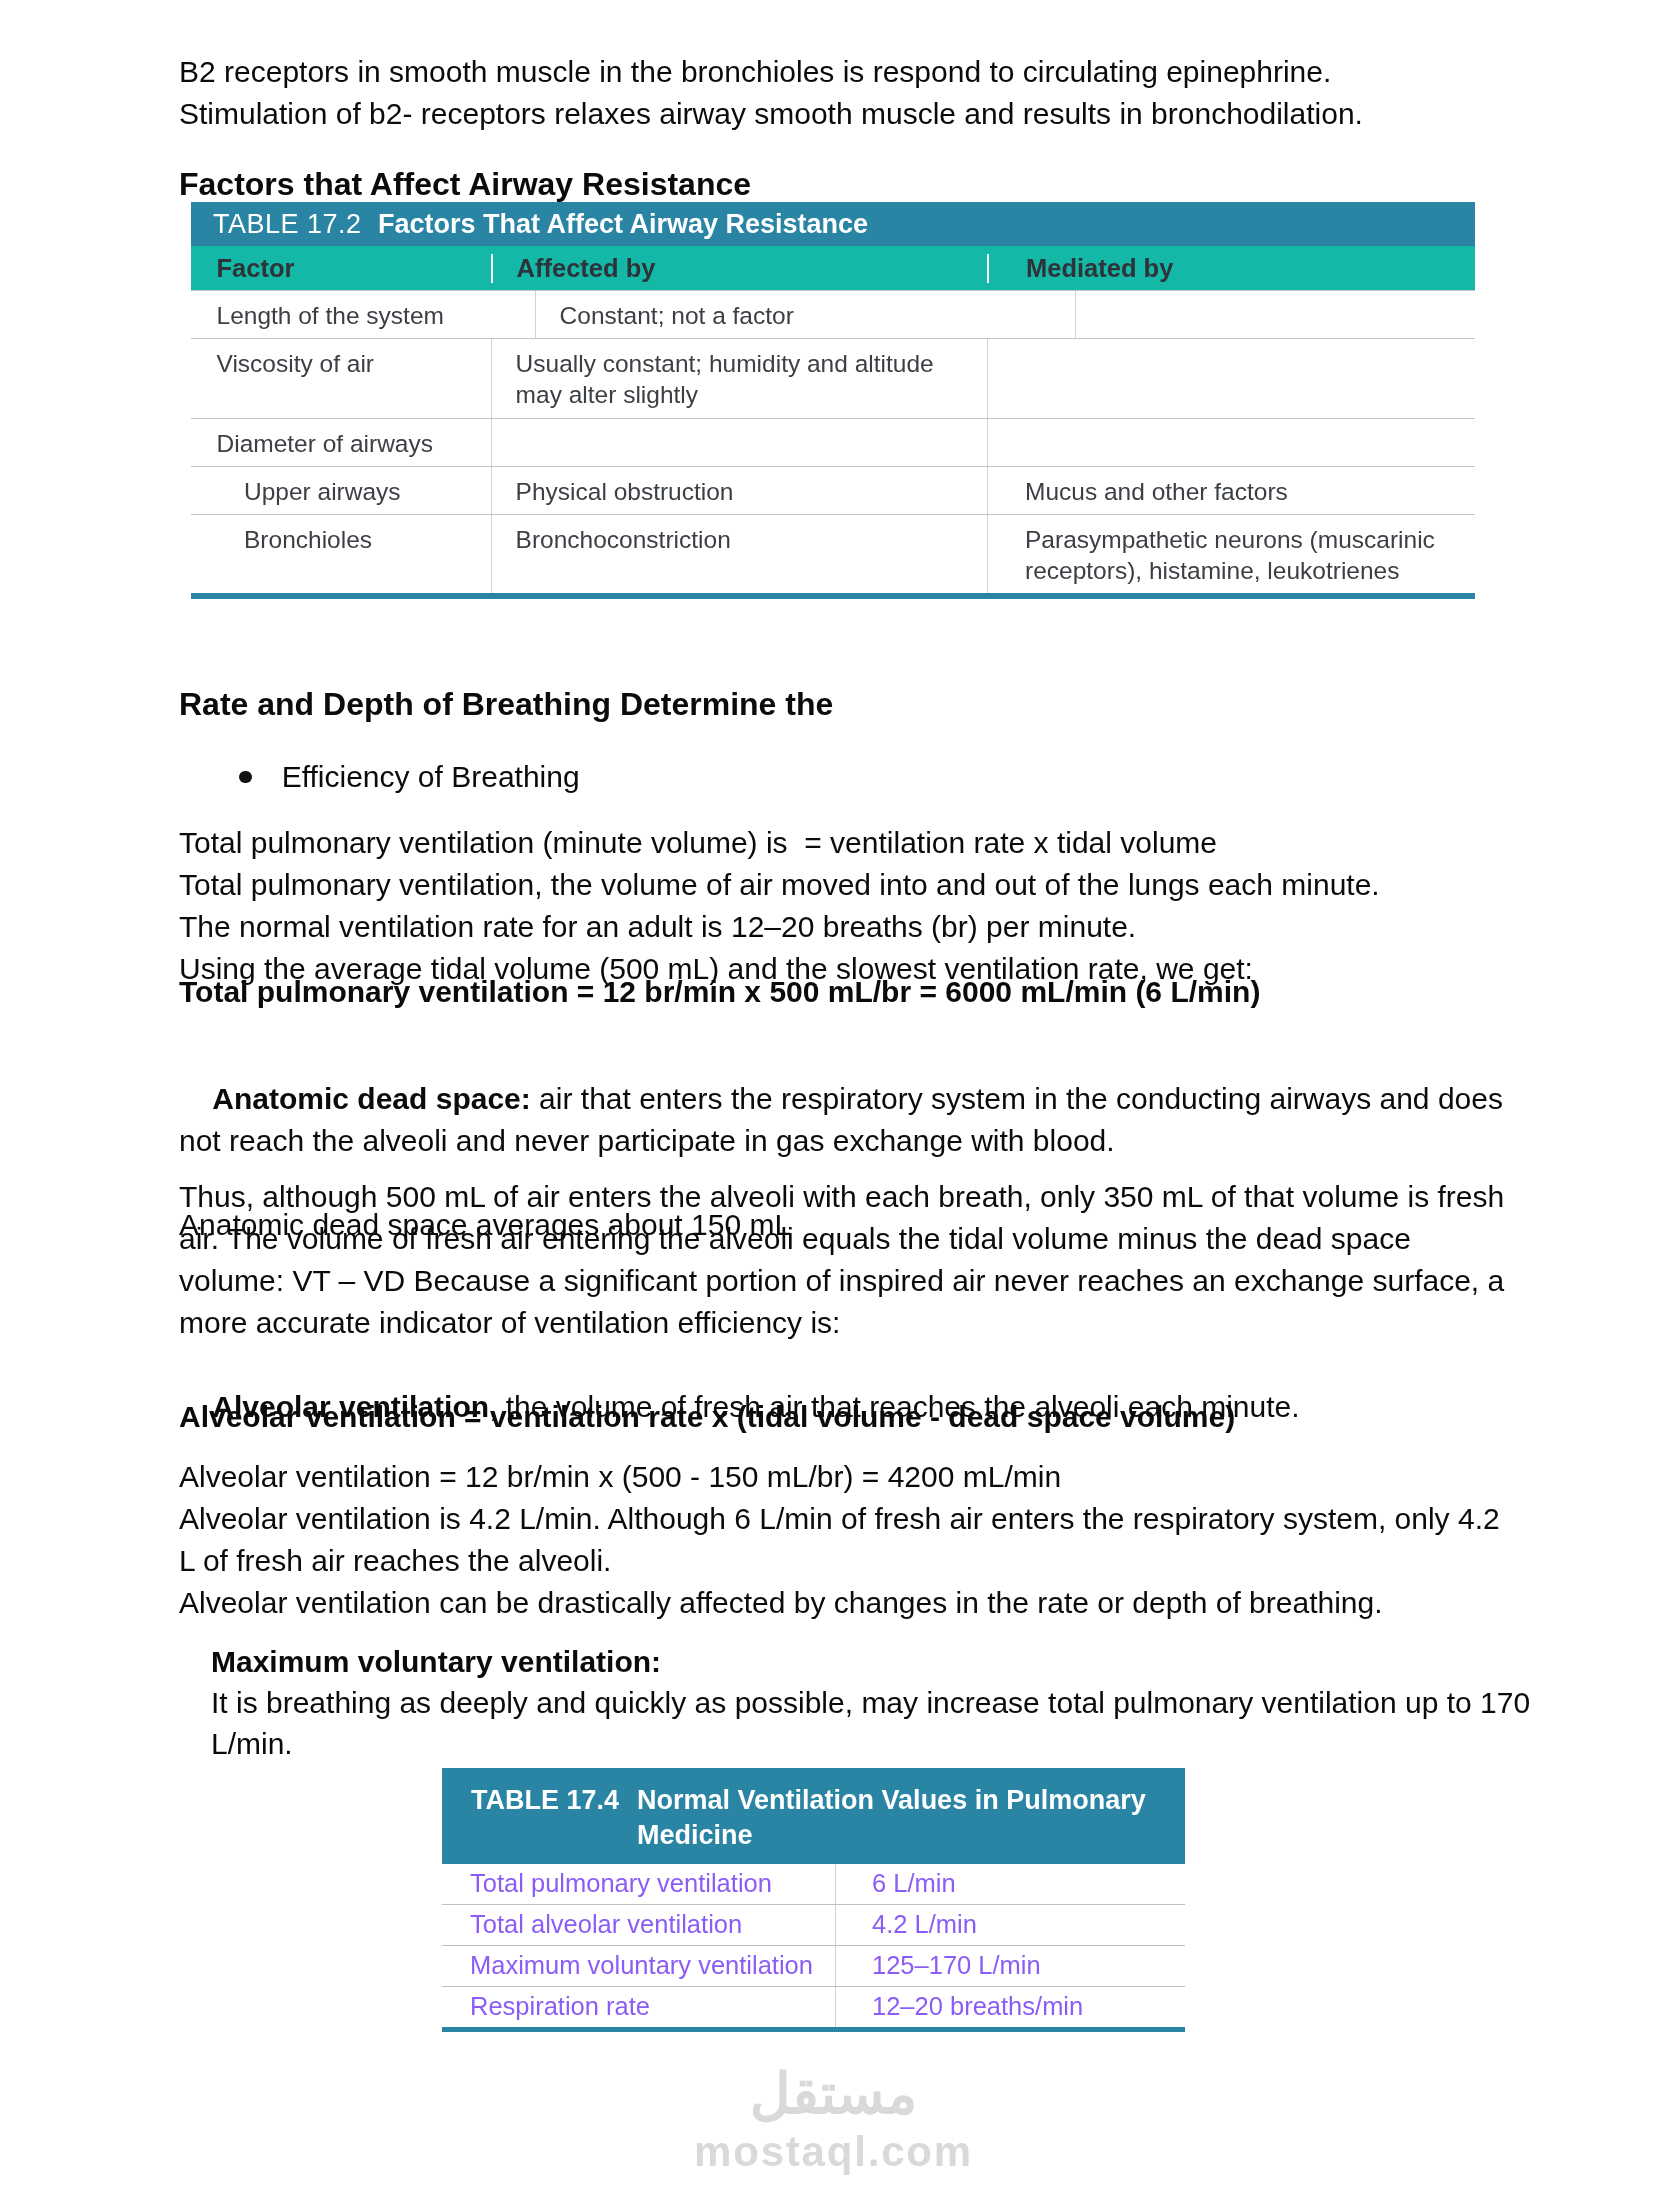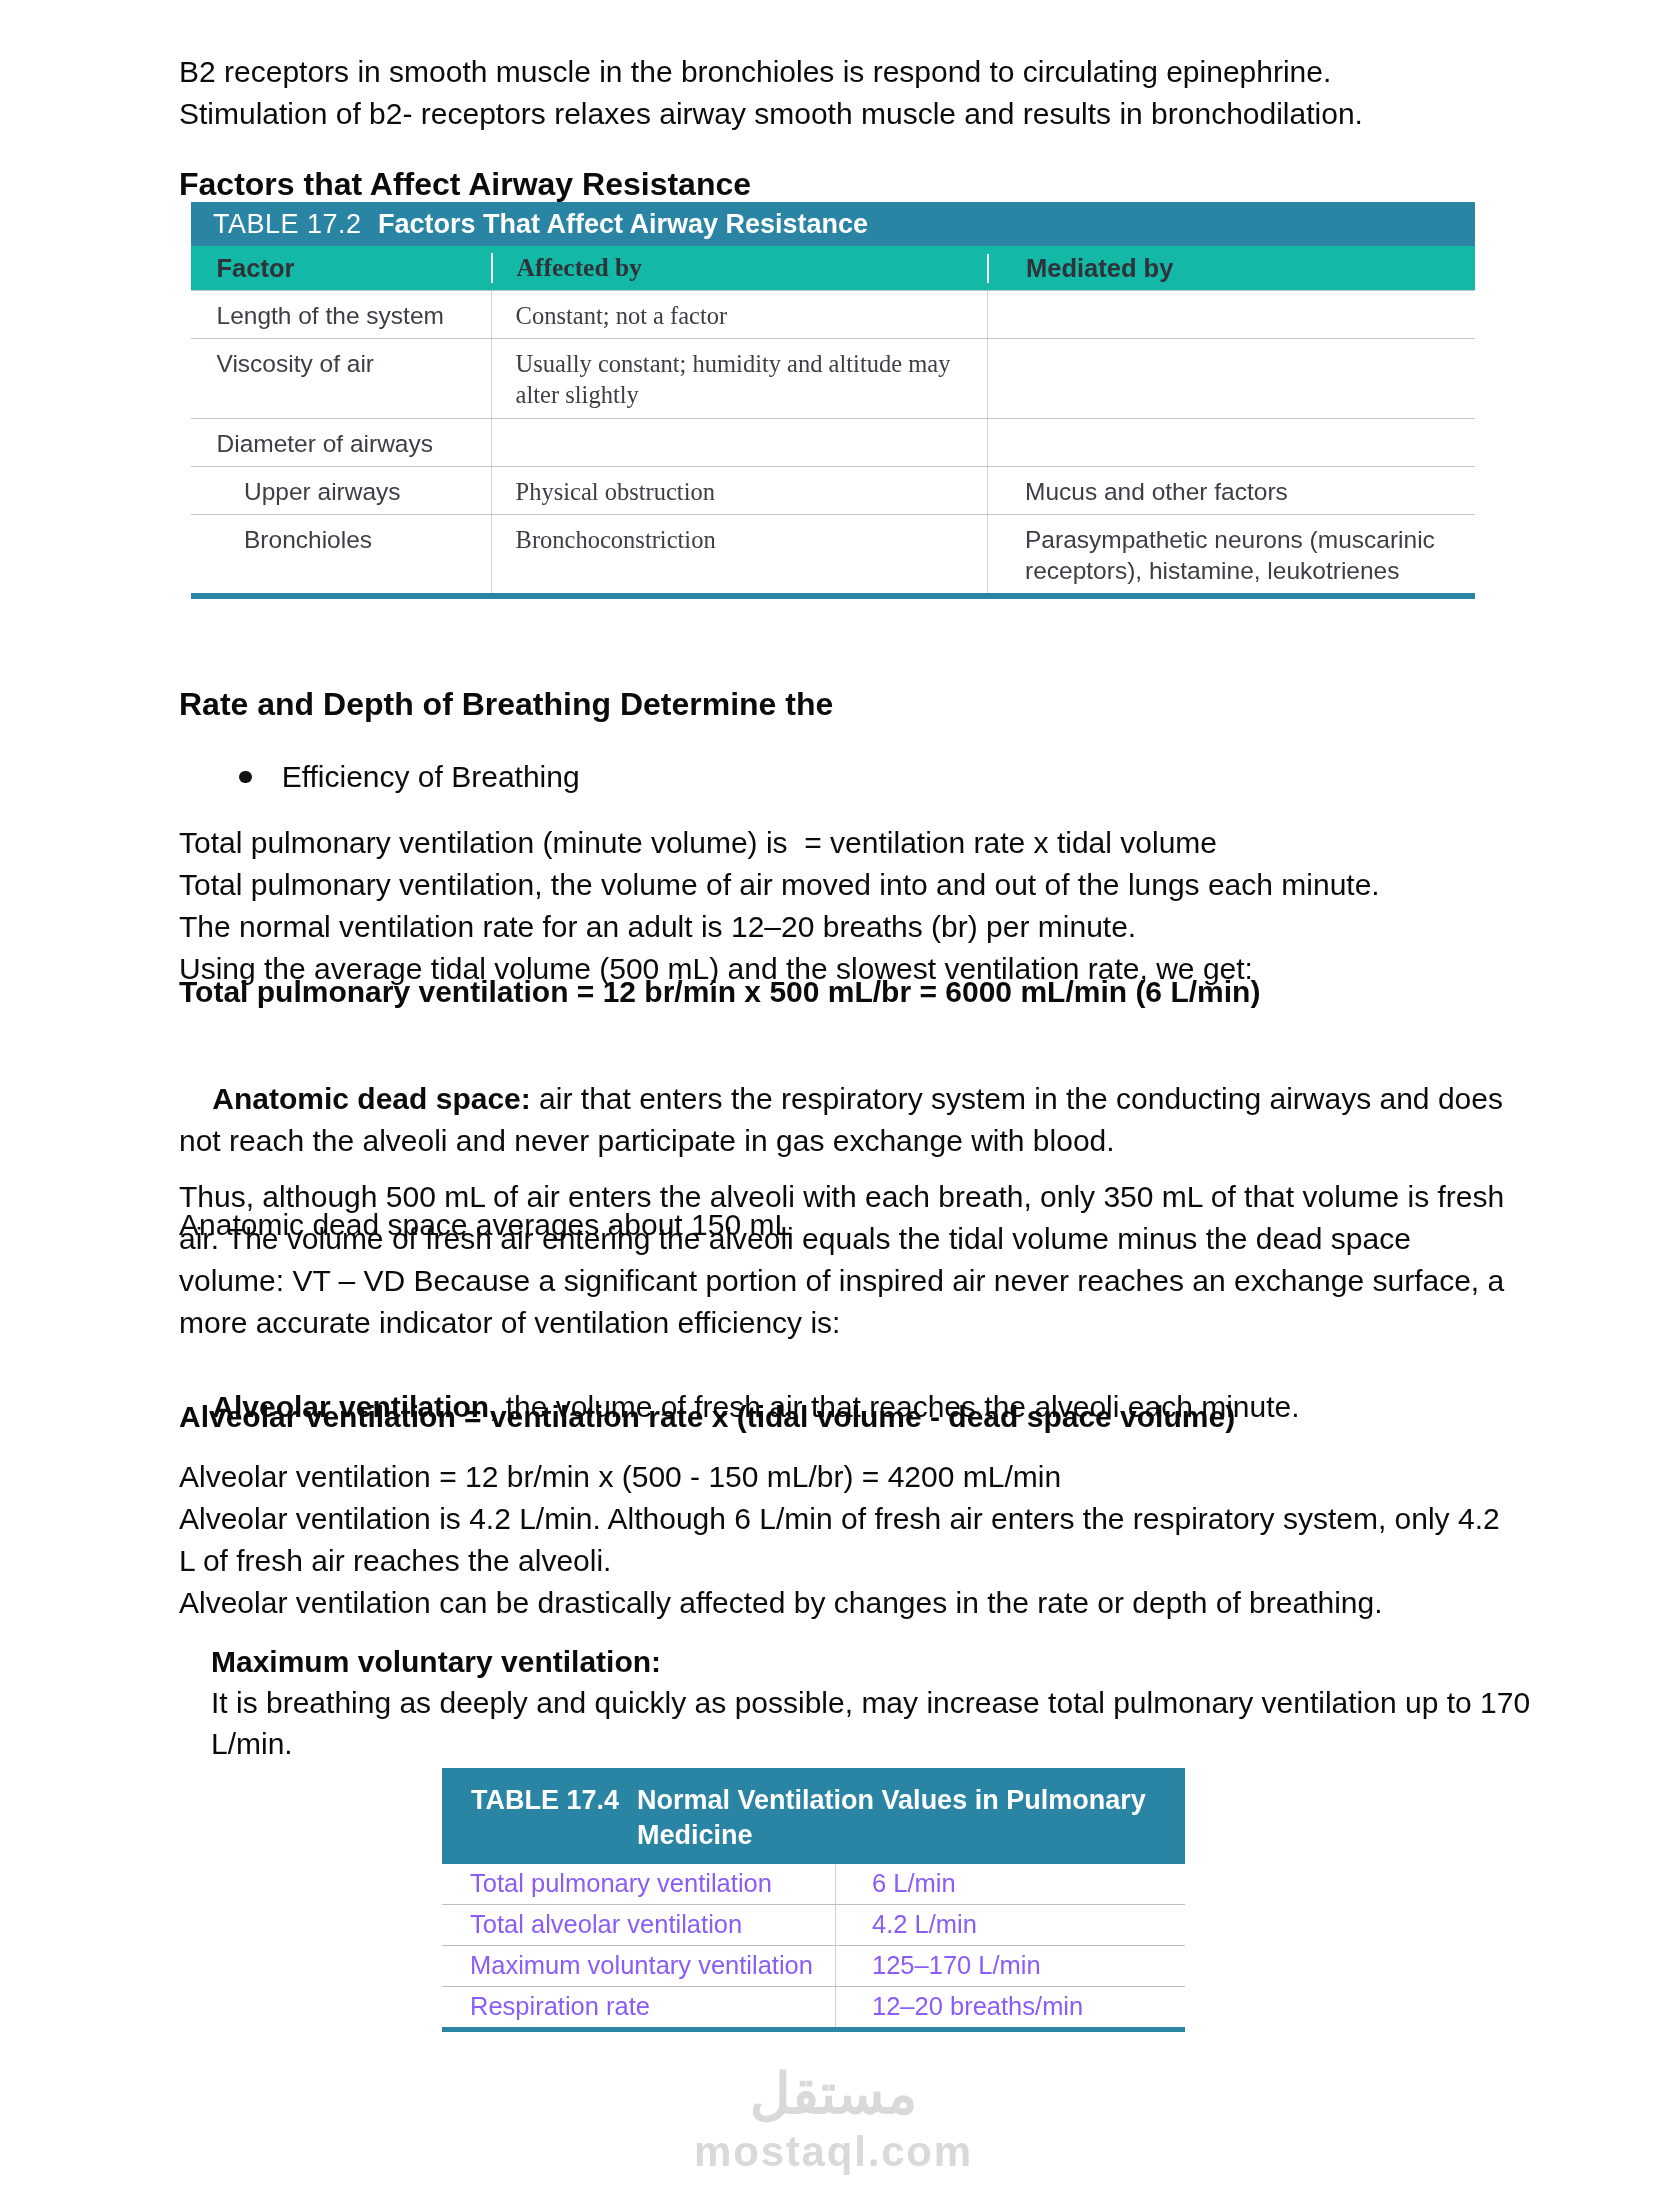--- a/index.html
+++ b/index.html
@@ -19,28 +19,28 @@
   .bullet-row{display:flex;align-items:center;}
   .bullet-dot{width:12.7px;height:12.7px;border-radius:50%;background:#111;margin-left:60px;margin-right:30px;flex:0 0 auto;}
 
   
   .t2{left:191px;top:202px;width:1284px;}
   .t2-titlebar{background:#2a84a4;height:44px;display:flex;align-items:center;padding-left:22px;box-sizing:border-box;color:#fff;}
   .t2-titlebar .lbl{font-size:27px;font-weight:400;margin-right:16.4px;letter-spacing:0.5px;}
   .t2-titlebar .ttl{font-size:27px;font-weight:700;}
   .t2-cols{display:flex;box-sizing:border-box;}
   .t2-c1{width:300px;flex:0 0 auto;box-sizing:border-box;padding-left:25.5px;padding-right:12.7px;}
-  .t2-c2{width:496px;flex:0 0 auto;box-sizing:border-box;padding-left:23.6px;padding-right:22px;font-family:Liberation Serif, serif;}
+  .t2-c2{width:496px;flex:0 0 auto;box-sizing:border-box;padding-left:23.6px;padding-right:22px;}
   .t2-c3{width:487px;flex:0 0 auto;box-sizing:border-box;padding-left:37px;padding-right:18px;}
   .t2-head{background:#14b8a6;height:44px;align-items:center;font-size:25.5px;font-weight:bold;color:#2e3339;}
   .t2-head .t2-c2,.t2-head .t2-c3{border-left:2.7px solid #ffffff;}
   .t2-row{border-top:1.8px solid #c4c4c4;font-size:24.5px;color:#3c4045;line-height:31px;align-items:stretch;background:#fff;}
   .t2-row .t2-c1,.t2-row .t2-c2,.t2-row .t2-c3{padding-top:9px;padding-bottom:7.3px;}
   .t2-row .t2-c2,.t2-row .t2-c3{border-left:1.8px solid #d2d2d2;}
-  .t2-row.r1{min-height:47px;}
+  .t2-row.r1{min-height:47px;gap:44px;}
   .t2-row.r2{min-height:65px;}
   .t2-row.r3{min-height:42px;}
   .t2-row.r4{min-height:44px;}
   .t2-row.r5{min-height:60px;}
   .t2-row.r6{min-height:47px;}
   .t2-row .indent{padding-left:53px;}
   .t2-bottom{height:5.5px;background:#2a84a4;}
 
   
   .t4{left:442px;top:1768px;width:743px;}

